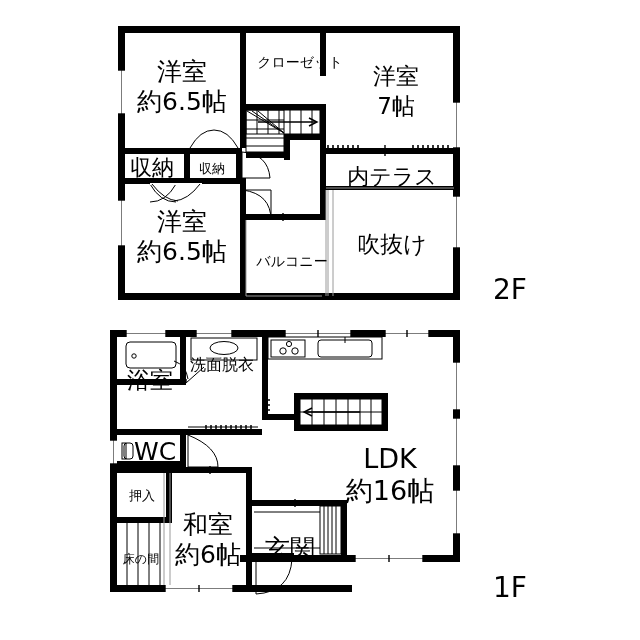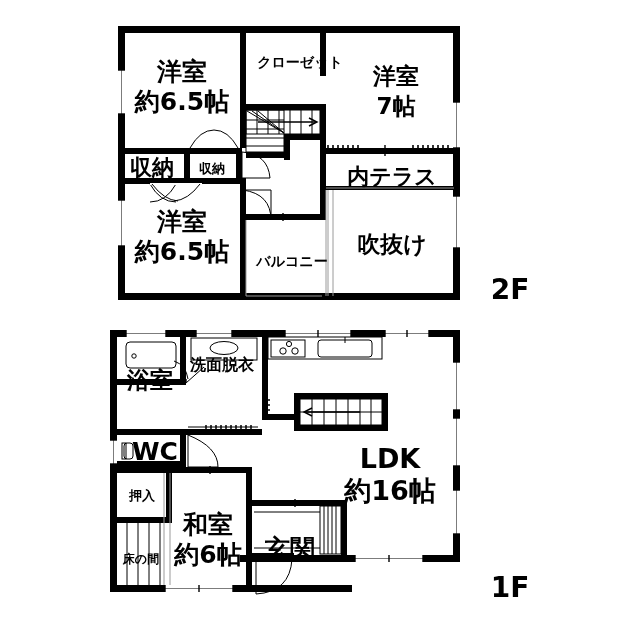--- a/index.html
+++ b/index.html
@@ -3,21 +3,21 @@
 <meta charset="utf-8">
 <title>Floor Plan</title>
 <style>
   html,body{margin:0;padding:0;background:#ffffff;}
   body{
     width:640px;height:640px;
     font-family:"DejaVu Sans","Liberation Sans",sans-serif;
     overflow:hidden;
     position:relative;
   }
-  #stage{position:absolute;left:0;top:0;width:640px;height:640px;font-weight:bold;}
+  #stage{position:absolute;left:0;top:0;width:640px;height:640px;}
   svg{display:block;}
   .wall{fill:#000;}
   .thin{stroke:#000;stroke-width:1;fill:none;}
   .thin2{stroke:#000;stroke-width:1.4;fill:none;}
   .grayline{stroke:#9a9a9a;stroke-width:1;fill:none;}
   .glass{stroke:#7c7c7c;stroke-width:1;fill:none;}
   .roomlabel{font-family:"DejaVu Sans","Liberation Sans",sans-serif;fill:#000;text-anchor:middle;}
   .floorlabel{font-family:"DejaVu Sans","Liberation Sans",sans-serif;fill:#000;text-anchor:middle;}
 </style>
 </head>

